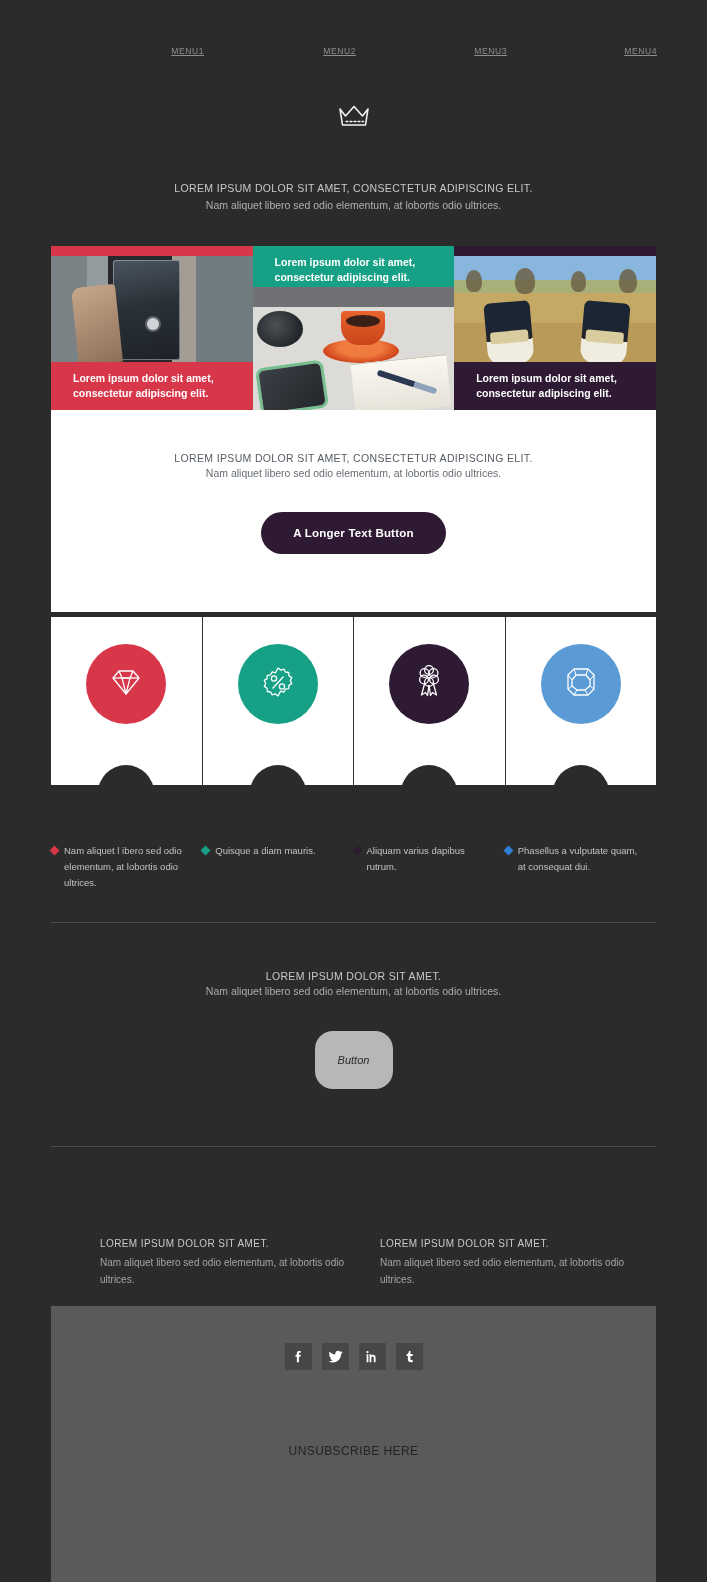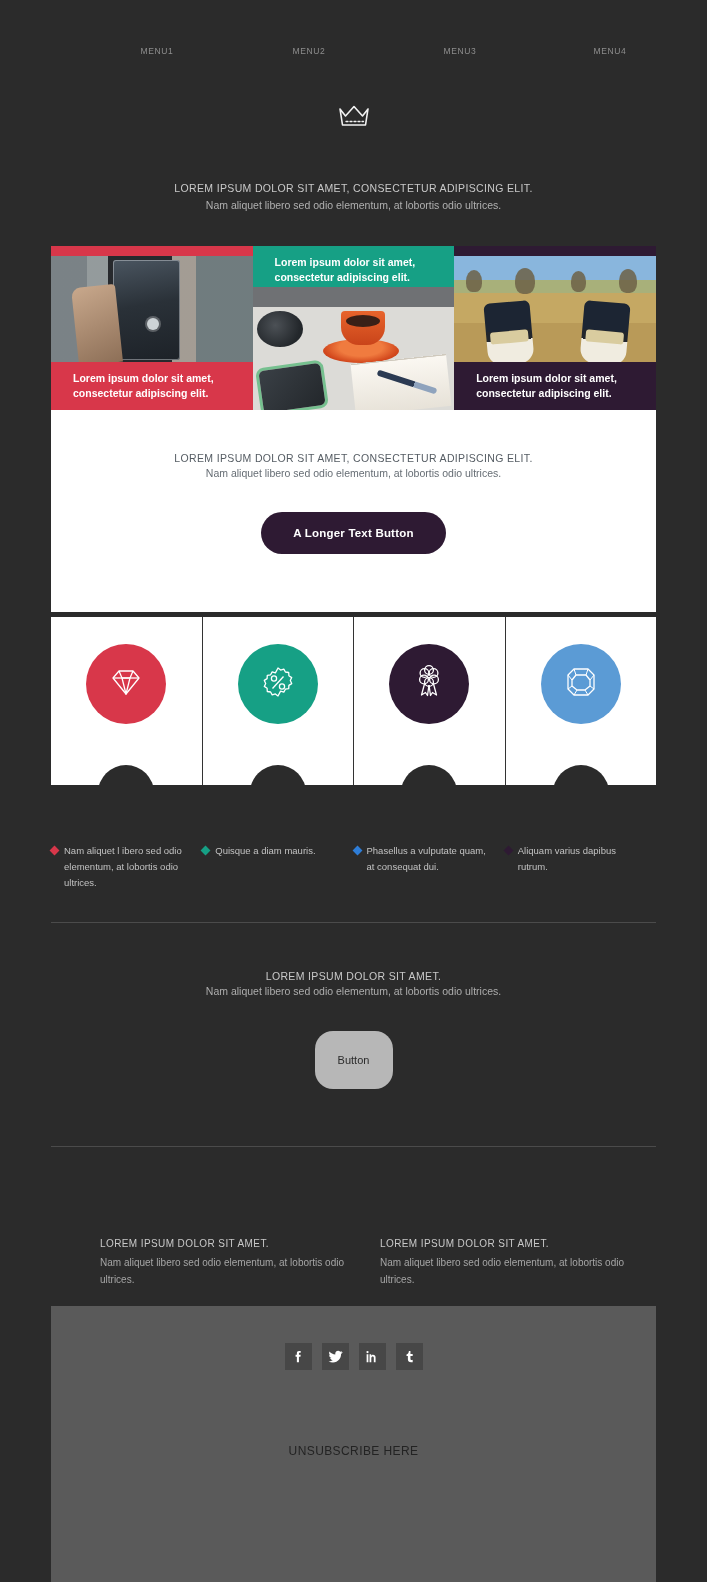--- a/index.html
+++ b/index.html
@@ -22,27 +22,28 @@
   
   .nav {
     position: absolute;
     top: 46px;
     left: 50px;
     width: 607px;
     display: flex;
   }
   .nav-item {
     flex: 1;
-    text-align: center;
+    text-align: right;
     font-size: 8.5px;
     letter-spacing: 0.6px;
     color: #8e8e8e;
     text-transform: uppercase;
     cursor: pointer;
     padding-left: 60px;
+    text-decoration: underline;
   }
   .nav-item:nth-child(1) { padding-left: 60px; }
   .nav-item:nth-child(2) { padding-left: 58px; }
   .nav-item:nth-child(3) { padding-left: 57px; }
   .nav-item:nth-child(4) { padding-left: 56px; }
 
   
   .logo-row {
     position: absolute;
     top: 103px;
@@ -323,20 +324,21 @@
   .mid-button {
     margin-top: 34px;
     display: inline-block;
     width: 78px; height: 58px;
     line-height: 58px;
     background: #b7b7b7;
     color: #2b2b2b;
     font-size: 11px;
     border: none; border-radius: 18px;
     cursor: pointer;
+    font-style: italic;
   }
 
   
   .twocol {
     position: absolute;
     top: 1236px; left: 100px;
     width: 560px;
     display: flex;
   }
   .tc-col { width: 300px; }
@@ -527,28 +529,28 @@
       </div>
     </div>
     <div class="bullet-col">
       <div class="bullet-head">
         <span class="diamond" style="background:#16a085;"></span>
         <span class="bullet-text">Quisque a diam mauris.</span>
       </div>
     </div>
     <div class="bullet-col">
       <div class="bullet-head">
+        <span class="diamond" style="background:#2e1a33;"></span>
+        <span class="bullet-text">Aliquam varius dapibus rutrum.</span>
+      </div>
+    </div>
+    <div class="bullet-col">
+      <div class="bullet-head">
         <span class="diamond" style="background:#2e7dd7;"></span>
         <span class="bullet-text">Phasellus a vulputate quam, at consequat dui.</span>
-      </div>
-    </div>
-    <div class="bullet-col">
-      <div class="bullet-head">
-        <span class="diamond" style="background:#2e1a33;"></span>
-        <span class="bullet-text">Aliquam varius dapibus rutrum.</span>
       </div>
     </div>
   </div>
 
   <div class="divider d1"></div>
   <div class="divider d2"></div>
 
   <div class="mid">
     <div class="mid-title">LOREM IPSUM DOLOR SIT AMET.</div>
     <div class="mid-sub">Nam aliquet libero sed odio elementum, at lobortis odio ultrices.</div>

